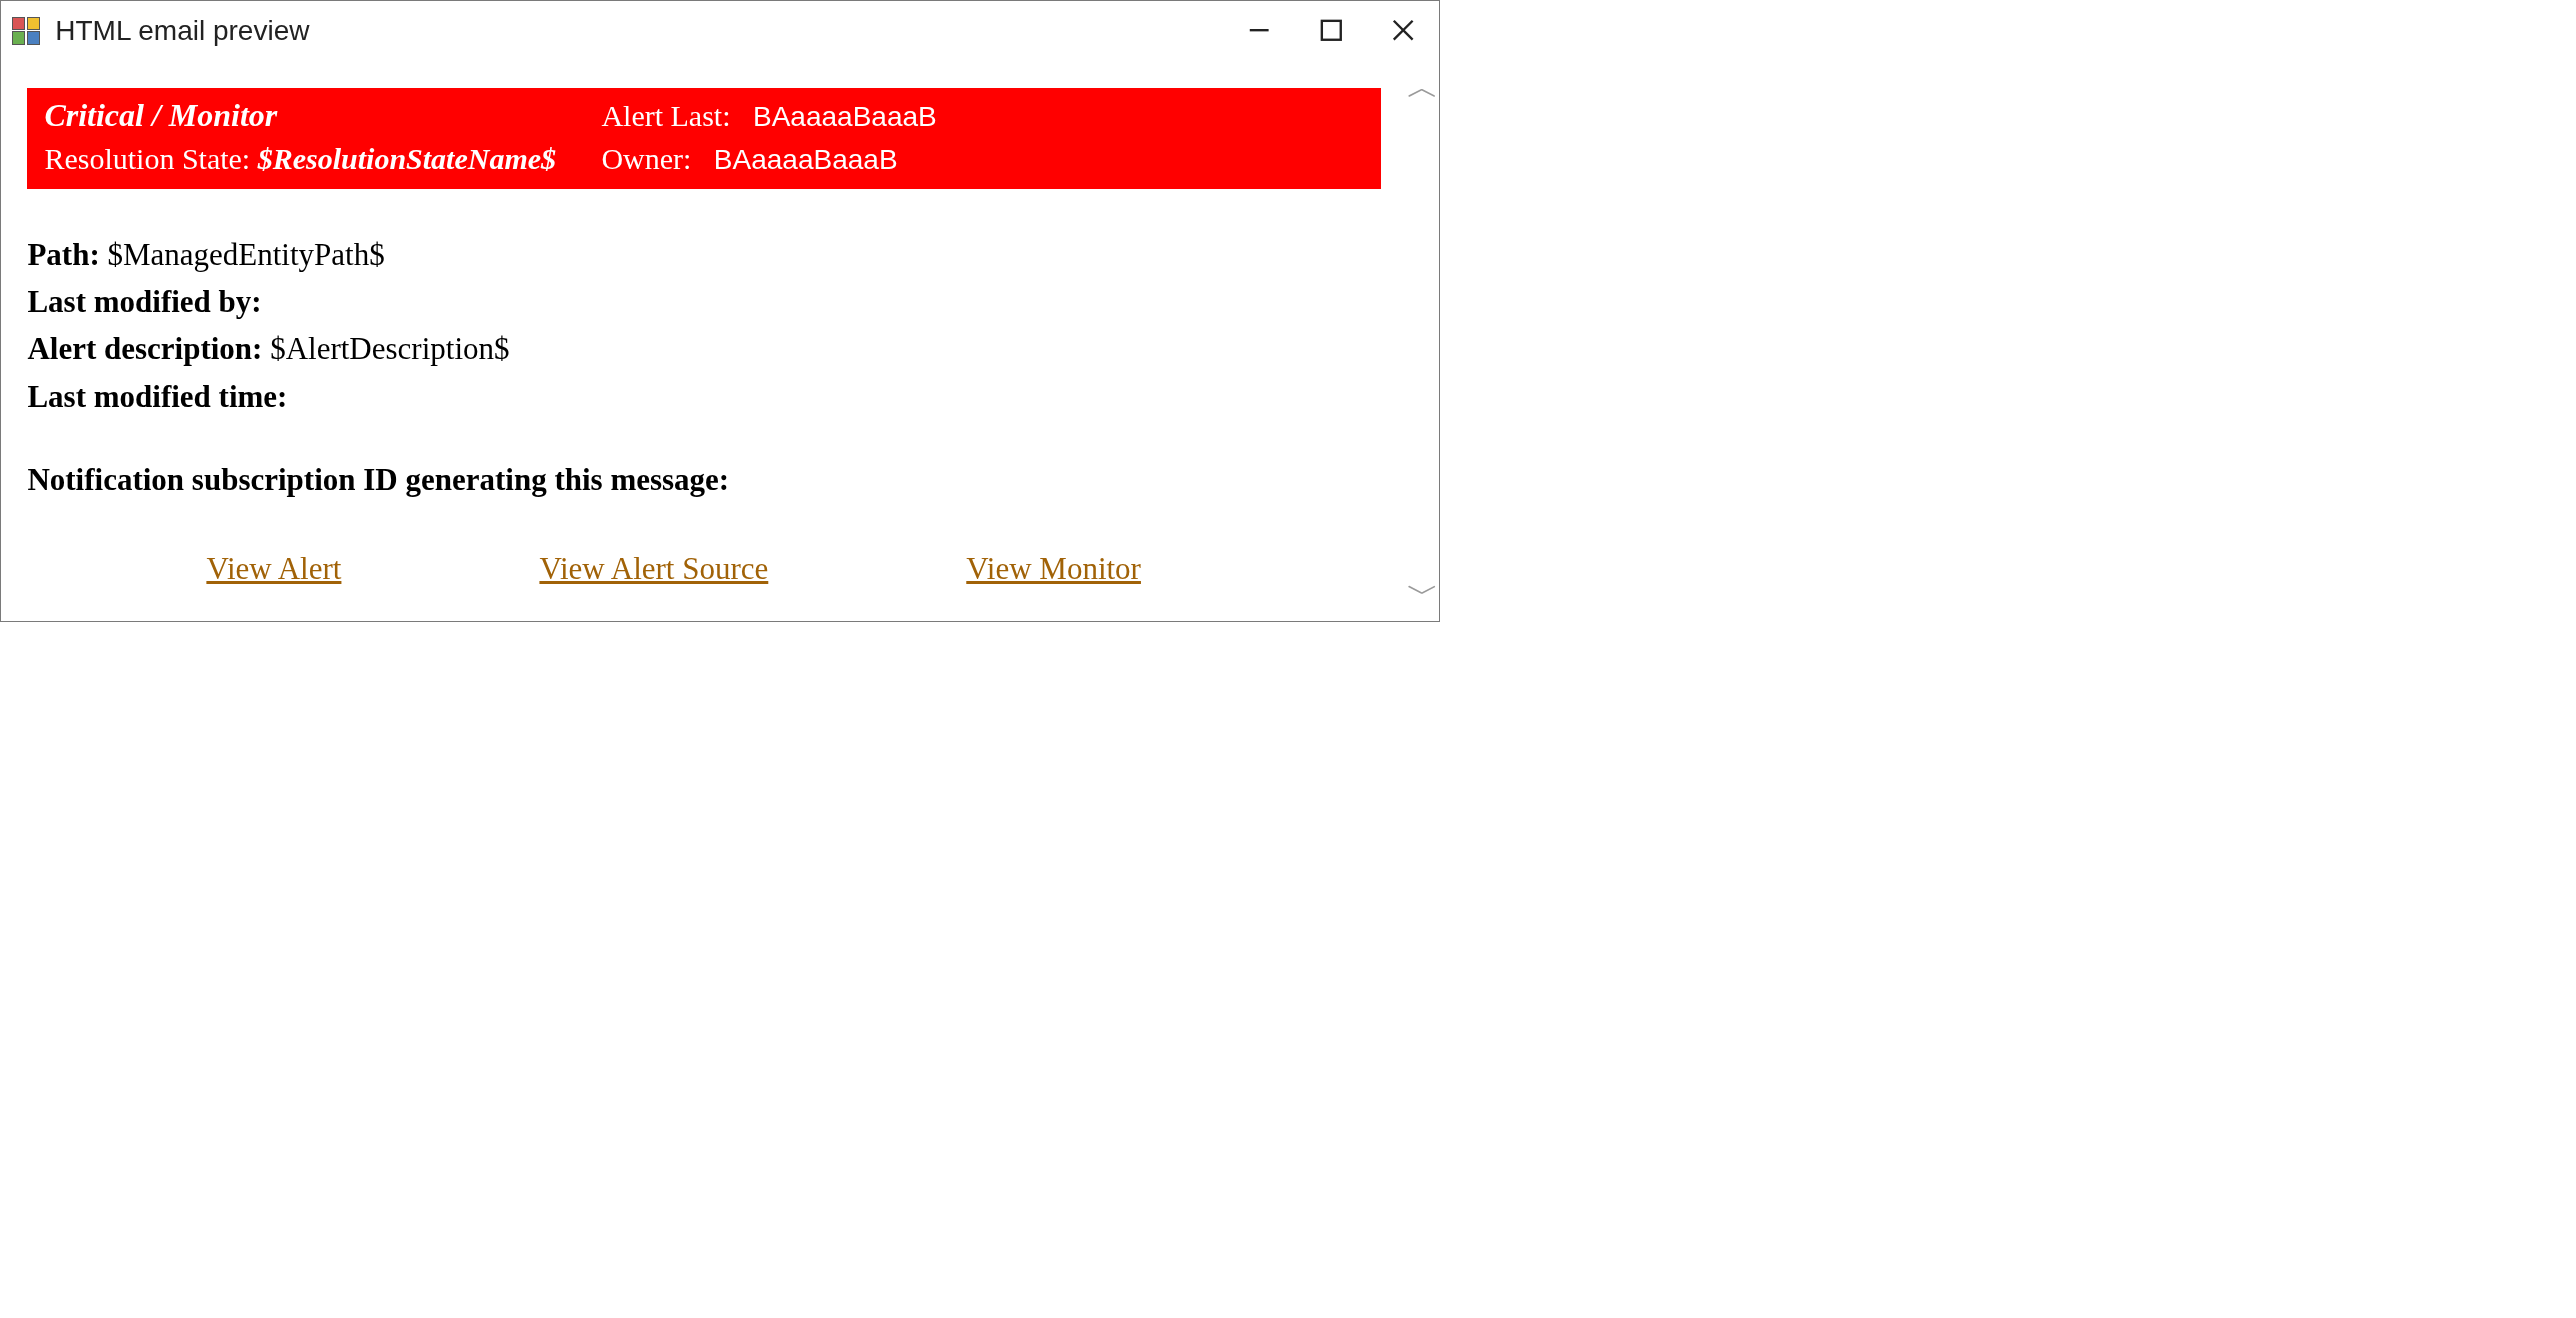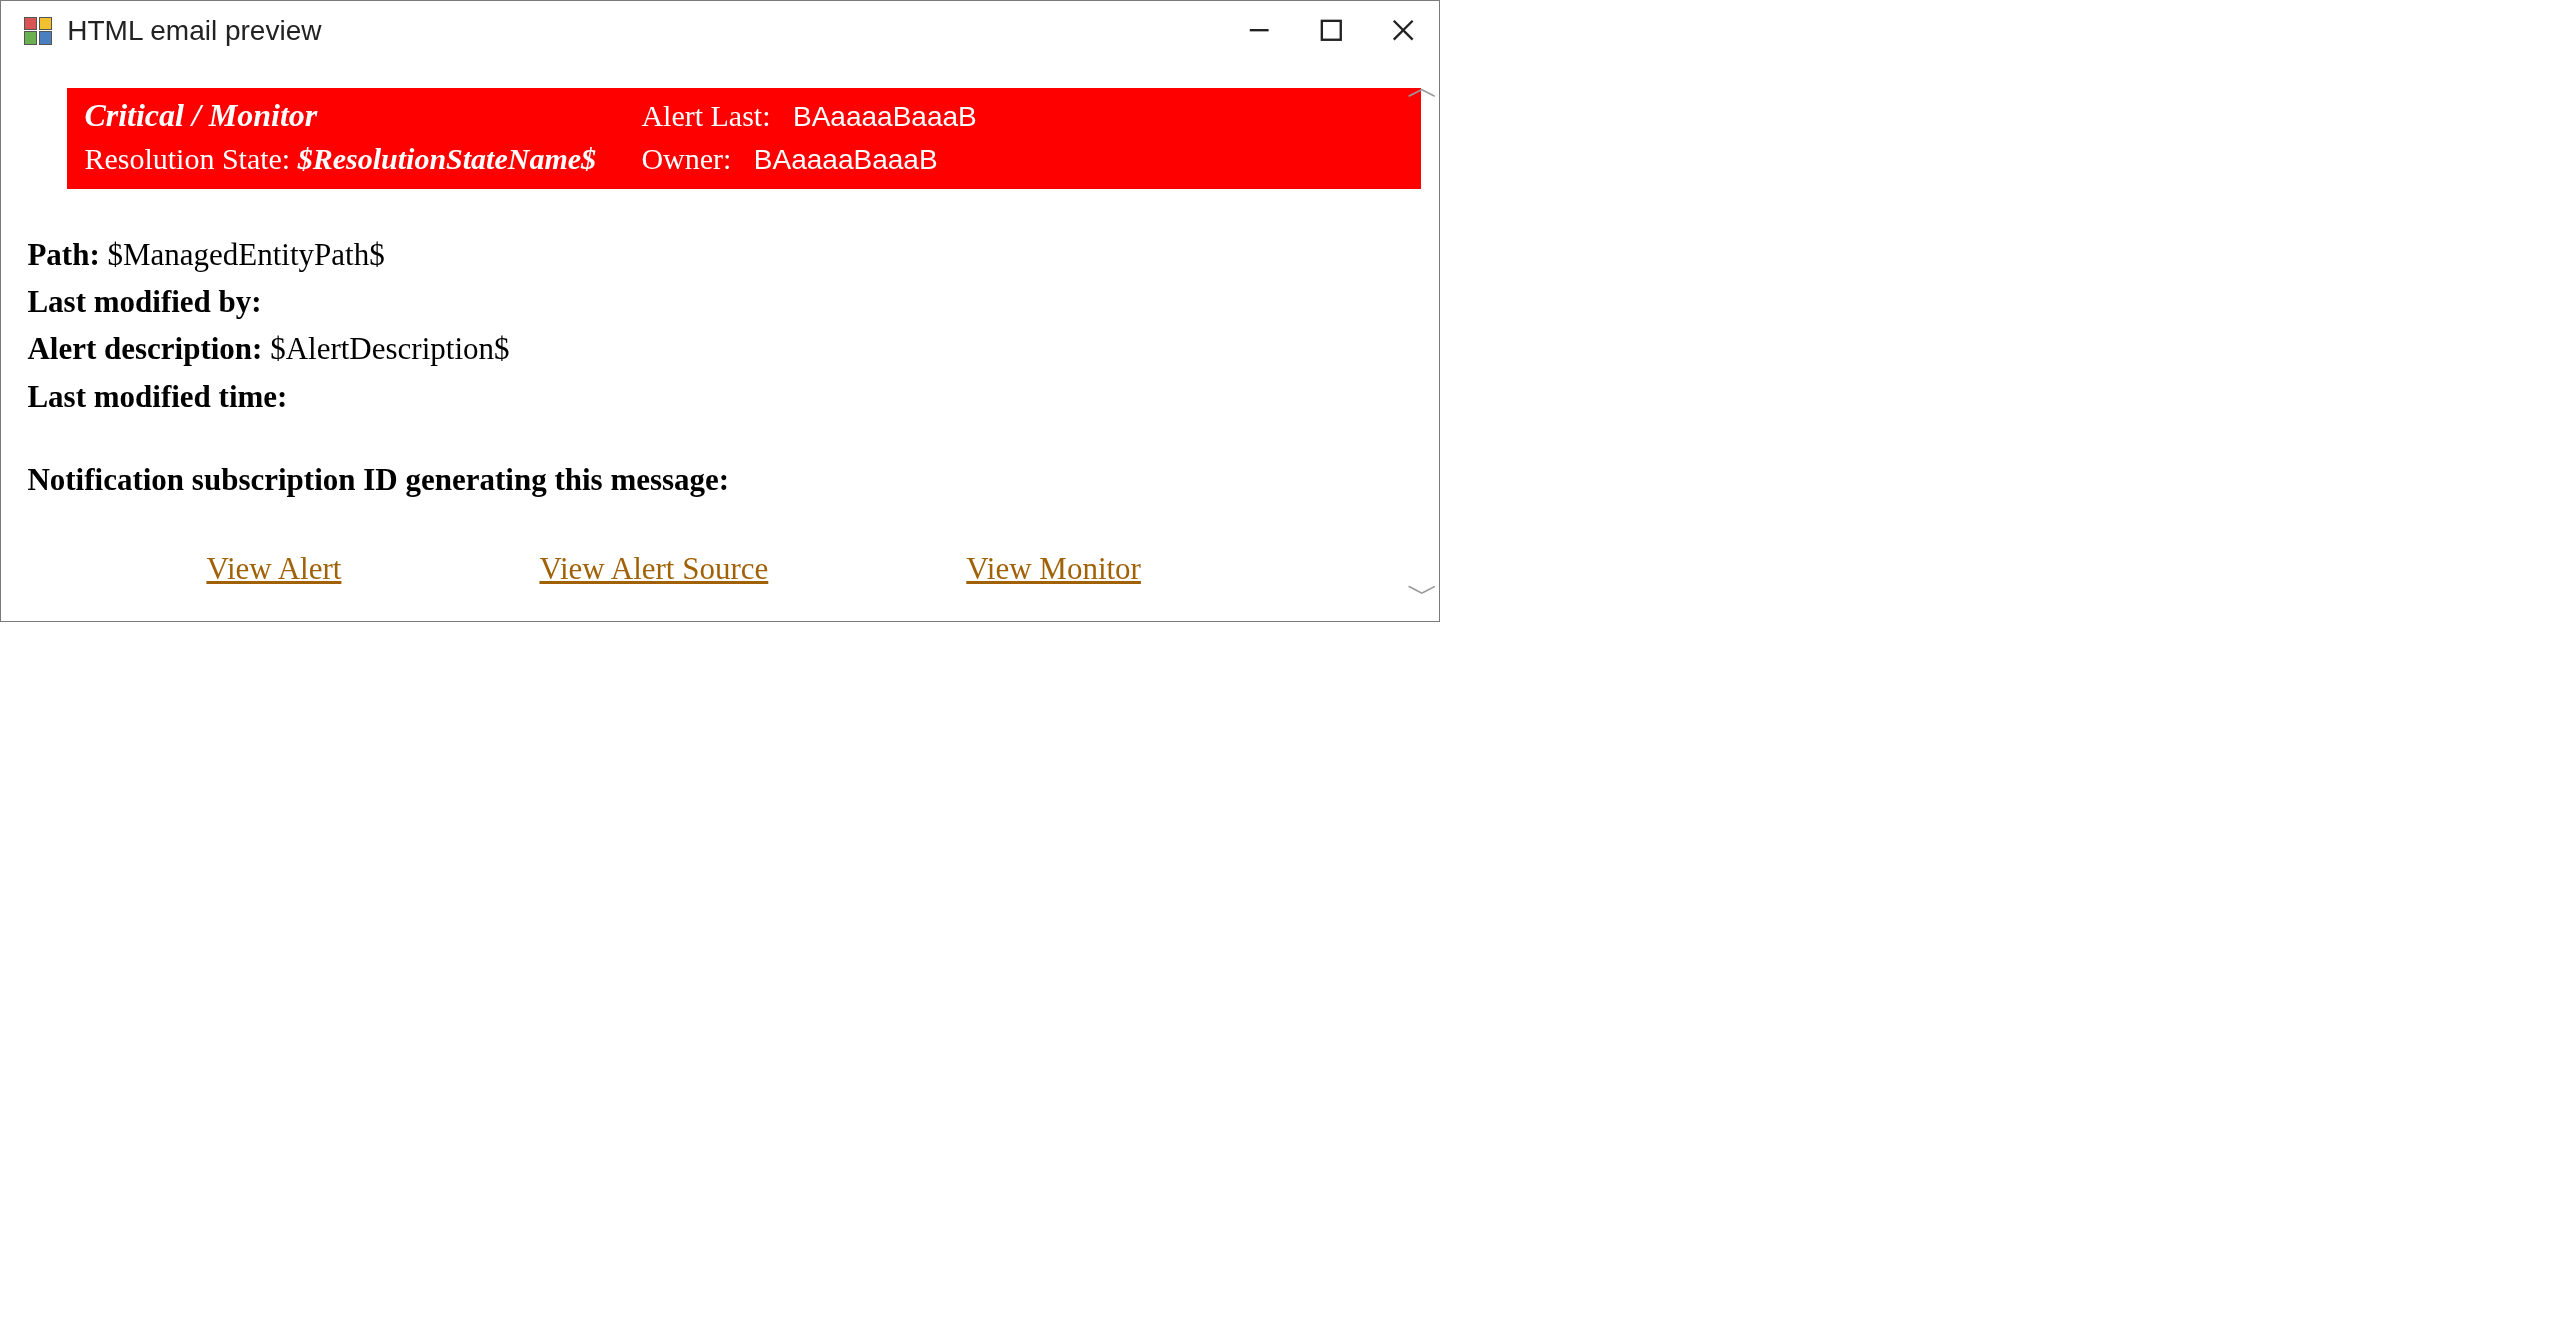--- a/index.html
+++ b/index.html
@@ -30,21 +30,20 @@
       display: flex;
       align-items: center;
       justify-content: space-between;
       padding: 0 0 0 11.3px;
       background: #ffffff;
     }
     .titlebar-left {
       display: flex;
       align-items: center;
       gap: 15px;
-      margin-left: 12px;
     }
     .app-icon {
       width: 28px;
       height: 28px;
       display: grid;
       grid-template-columns: 1fr 1fr;
       grid-template-rows: 1fr 1fr;
       gap: 1.9px;
     }
     .app-icon .sq { border: 0.9px solid #555; }
@@ -91,21 +90,20 @@
       color: #9a9a9a;
       font-size: 32px;
       line-height: 1;
       user-select: none;
     }
     .banner {
       background: #ff0000;
       color: #ffffff;
       padding: 5.7px 9.4px 9.4px 9.4px;
       width: 100%;
-      margin-left: 40px;
     }
     .banner table { width: 100%; border-collapse: collapse; }
     .banner td { padding: 3.8px 7.6px; vertical-align: baseline; font-size: 30px; white-space: nowrap; }
     .banner .col1 { width: 557px; }
     .sev {
       font-style: italic;
       font-weight: bold;
       font-size: 32px;
     }
     .reslabel { font-size: 30px; }

